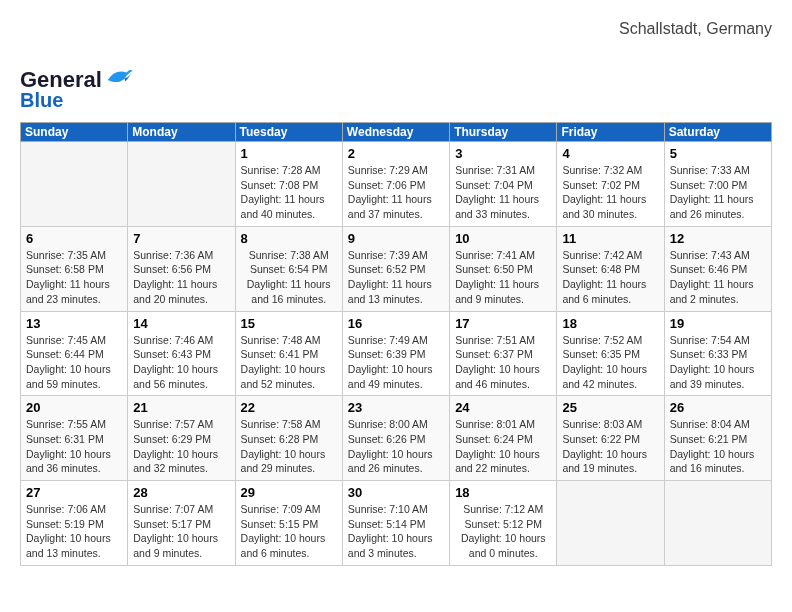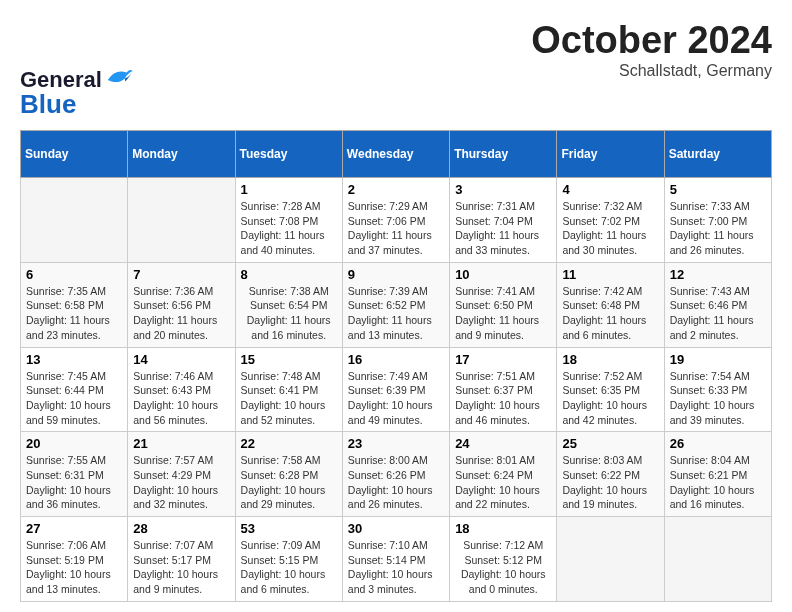--- a/index.html
+++ b/index.html
@@ -50,21 +50,21 @@
       color: #444;
     }
     table {
       width: 100%;
       border-collapse: collapse;
       font-size: 11px;
     }
     thead tr th {
       background-color: #1565c0;
       color: #fff;
-      padding: 16px 4px;
+      padding: 2px 4px;
       text-align: left;
       font-size: 12px;
       font-weight: bold;
       border: 1px solid #aaa;
     }
     tbody tr td {
       border: 1px solid #ccc;
       vertical-align: top;
       padding: 4px 5px;
       width: 107px;
@@ -97,25 +97,24 @@
     <div>
       <div style="display:flex;align-items:center;">
         <span class="logo-text">
           <span style="color:#1a1a2e;">General</span>
         </span>
         <svg class="logo-bird" viewBox="0 0 40 35" xmlns="http://www.w3.org/2000/svg">
           <path d="M5 20 Q15 5 30 10 Q35 5 38 8 Q30 12 28 18 Q20 25 10 22 Z" fill="#2196F3"></path>
           <path d="M28 18 Q35 15 38 8 Q33 18 28 22 Z" fill="#1565c0"></path>
         </svg>
       </div>
-      <div style="color:#1565c0;font-size:26px;font-weight:bold;margin-top:-4px;">Blue</div>
+      <div style="color:#1565c0;font-size:20px;font-weight:bold;margin-top:-4px;">Blue</div>
     </div>
   </div>
   <div class="title-block">
-    <div class="month-title">October 2024</div>
     <div class="location-title">Schallstadt, Germany</div>
   </div>
 </div>
 
 <table>
   <thead>
     <tr>
     <th>Sunday</th>
         <th>Monday</th>
         <th>Tuesday</th>
@@ -251,21 +250,21 @@
       <tr>
         <td>
           <span class="day-number">20</span>
           <div class="day-info" style="white-space: pre-line;">Sunrise: 7:55 AM
 Sunset: 6:31 PM
 Daylight: 10 hours and 36 minutes.</div>
         </td>
         <td>
           <span class="day-number">21</span>
           <div class="day-info" style="white-space: pre-line;">Sunrise: 7:57 AM
-Sunset: 4:29 PM
+Sunset: 6:29 PM
 Daylight: 10 hours and 32 minutes.</div>
         </td>
         <td>
           <span class="day-number">22</span>
           <div class="day-info" style="white-space: pre-line;">Sunrise: 7:58 AM
 Sunset: 6:28 PM
 Daylight: 10 hours and 29 minutes.</div>
         </td>
         <td>
           <span class="day-number">23</span>
@@ -299,21 +298,21 @@
 Sunset: 5:19 PM
 Daylight: 10 hours and 13 minutes.</div>
         </td>
         <td>
           <span class="day-number">28</span>
           <div class="day-info" style="white-space: pre-line;">Sunrise: 7:07 AM
 Sunset: 5:17 PM
 Daylight: 10 hours and 9 minutes.</div>
         </td>
         <td>
-          <span class="day-number">53</span>
+          <span class="day-number">29</span>
           <div class="day-info" style="white-space: pre-line;">Sunrise: 7:09 AM
 Sunset: 5:15 PM
 Daylight: 10 hours and 6 minutes.</div>
         </td>
         <td>
           <span class="day-number">30</span>
           <div class="day-info" style="white-space: pre-line;">Sunrise: 7:10 AM
 Sunset: 5:14 PM
 Daylight: 10 hours and 3 minutes.</div>
         </td>

